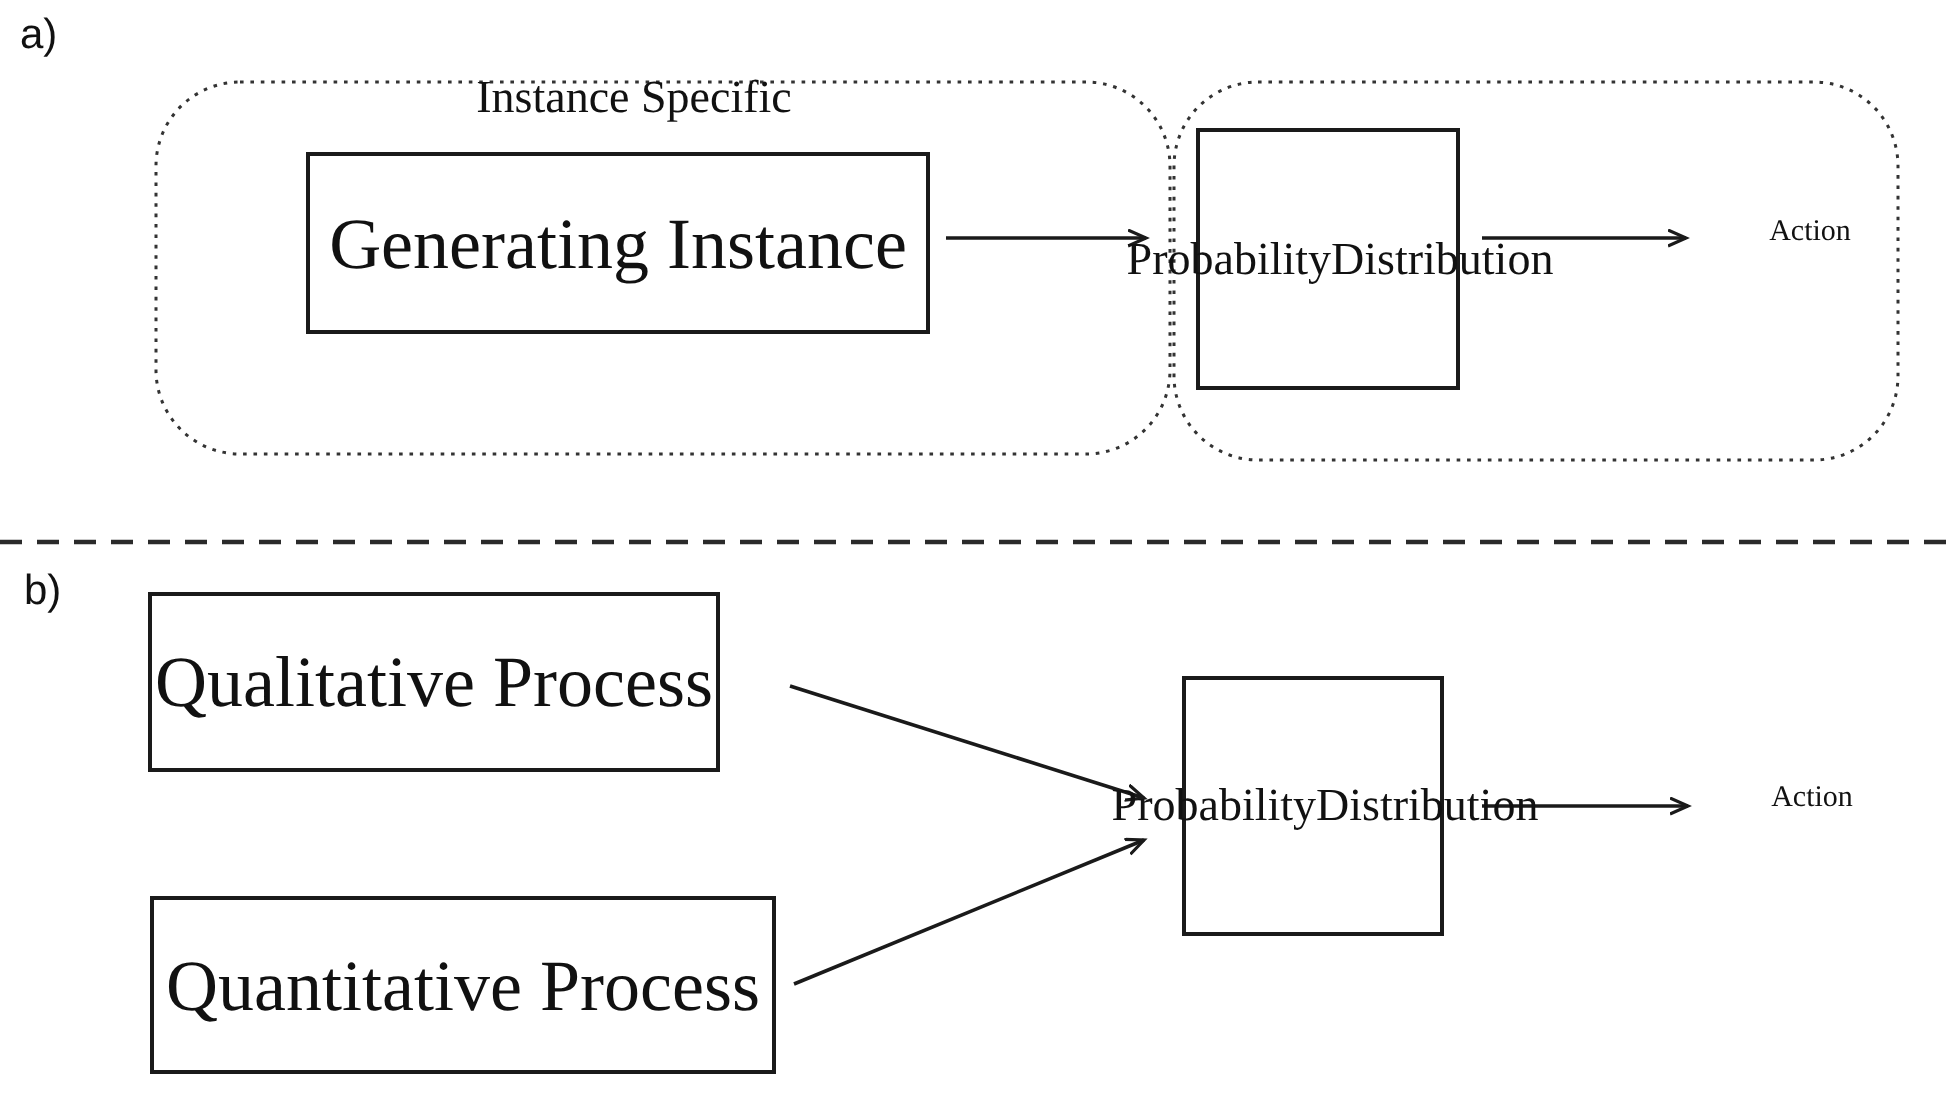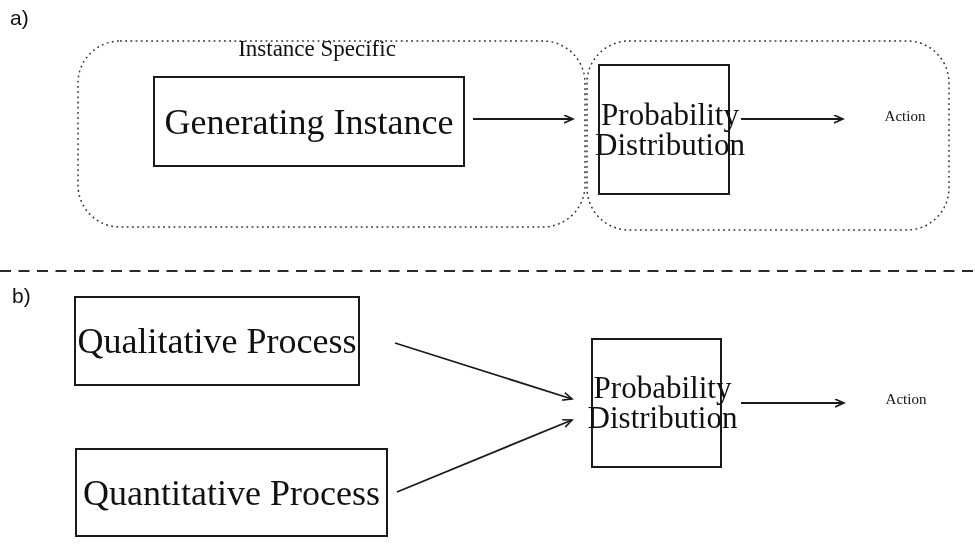--- a/index.html
+++ b/index.html
@@ -35,22 +35,22 @@
     align-items: center;
     justify-content: center;
     box-sizing: border-box;
     text-align: center;
   }
   .process-text {
     font-size: 36px;
     white-space: nowrap;
   }
   .dist-box {
-    flex-direction: column;
-    font-size: 31px;
+    flex-direction: row;
+    font-size: 23px;
     line-height: 30px;
     padding-left: 12px;
   }
   .terminal-label {
     font-size: 15px;
     text-align: center;
     white-space: nowrap;
   }
   svg.layer {
     position: absolute;

